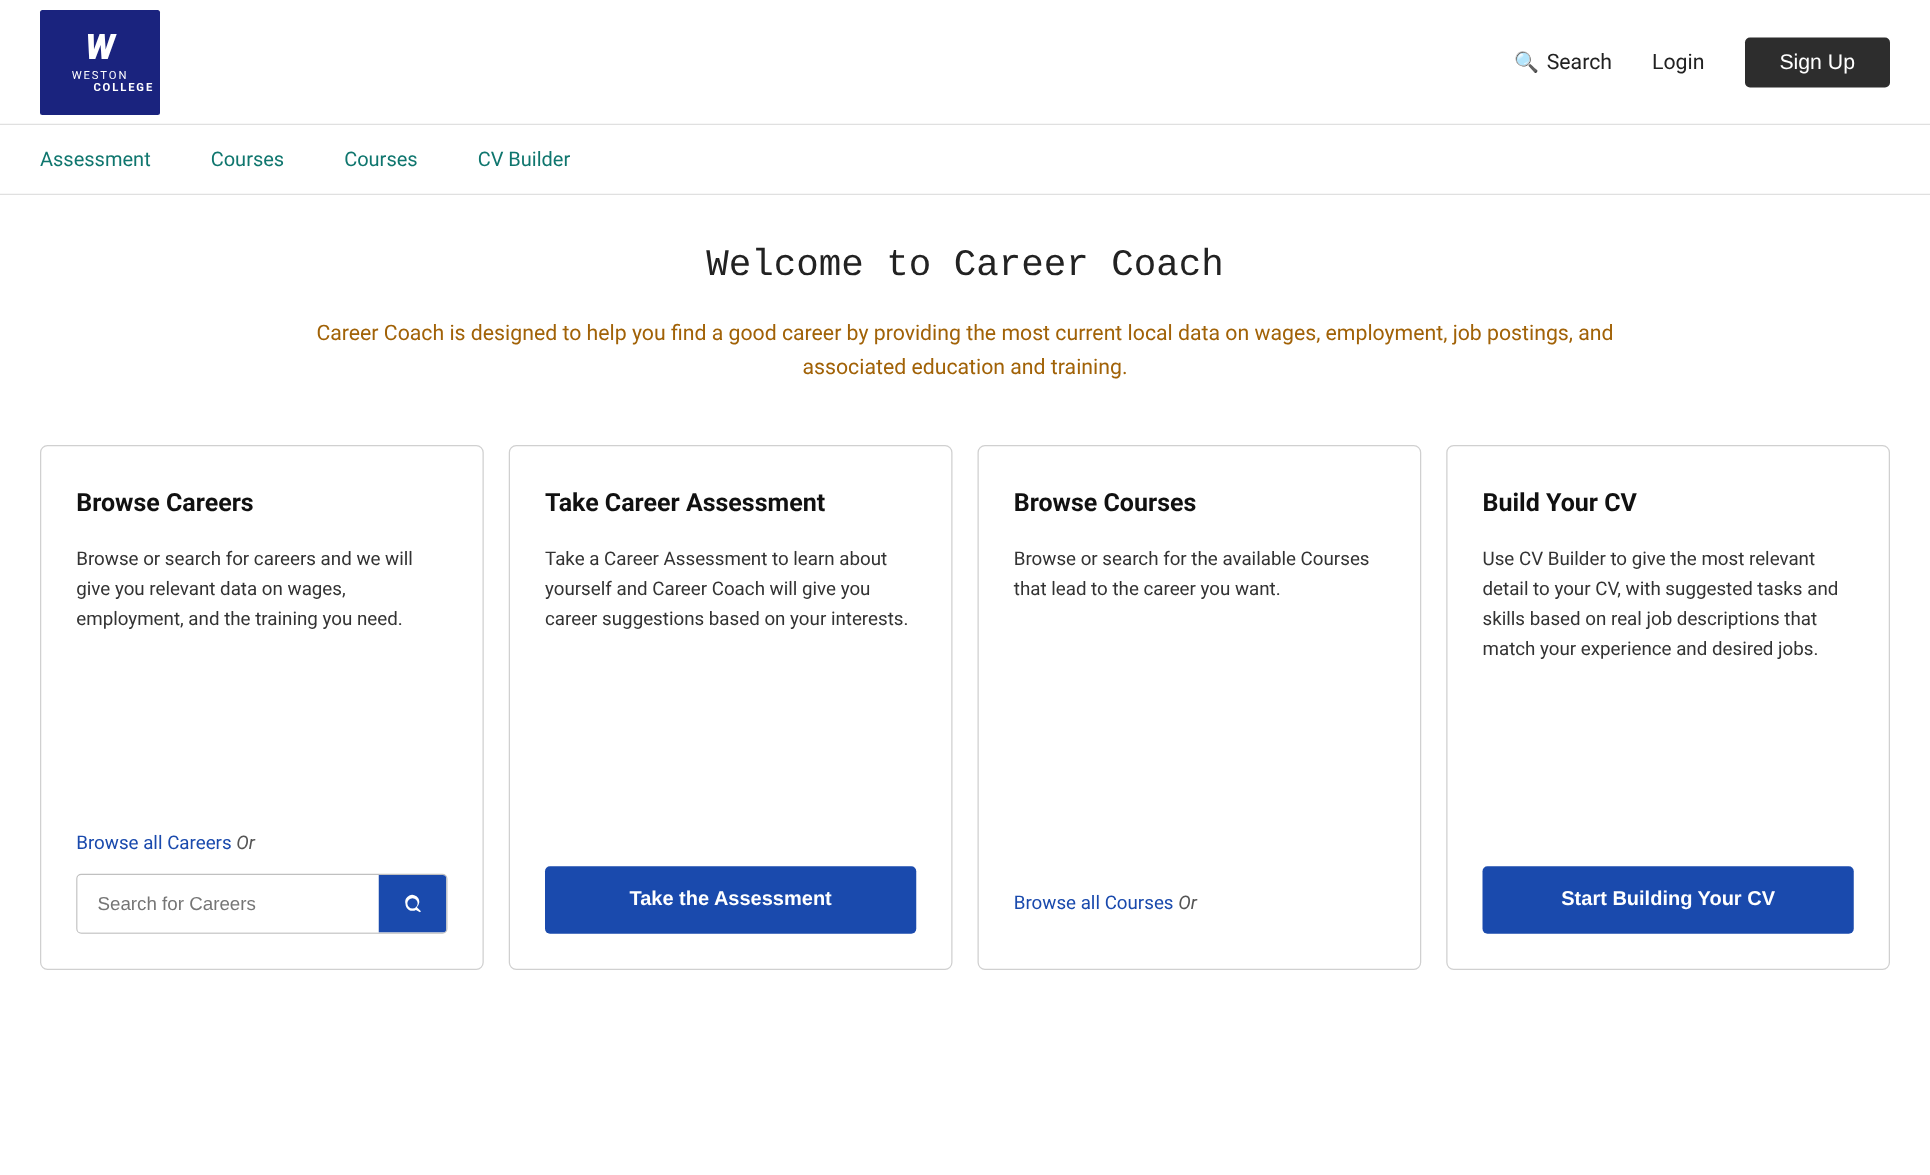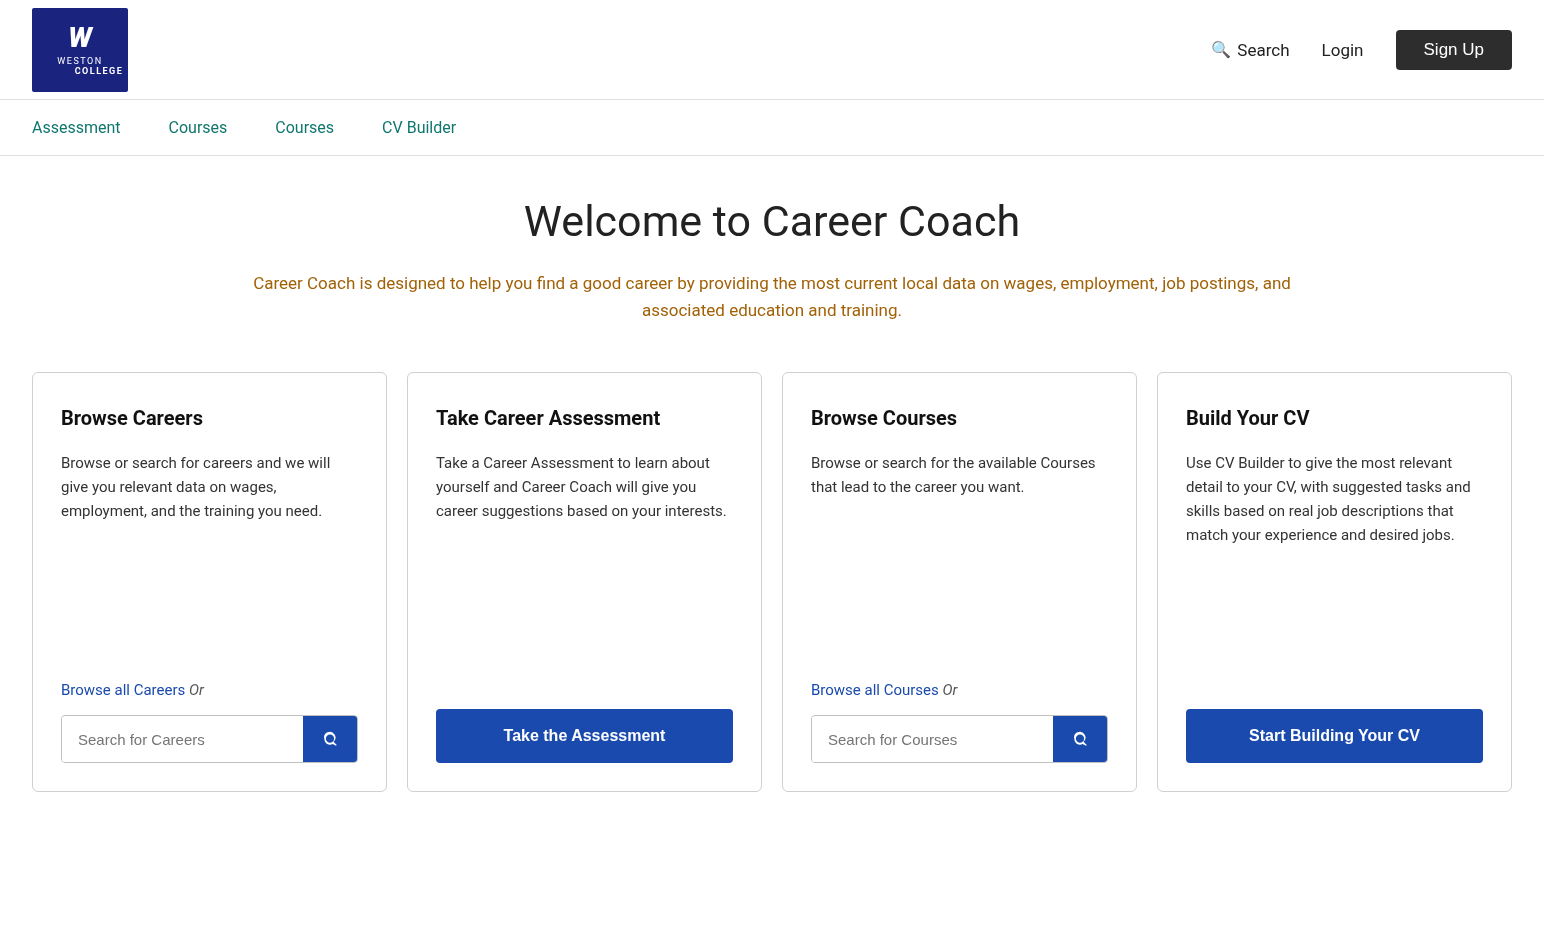--- a/index.html
+++ b/index.html
@@ -119,24 +119,25 @@
     .main {
       padding: 40px 32px 60px;
     }
 
     .hero {
       text-align: center;
       margin-bottom: 48px;
     }
 
     .hero-title {
-      font-size: 43px;
+      font-size: 30px;
       font-weight: 400;
       color: #222;
       margin-bottom: 24px;
+      font-family: Liberation Mono, monospace;
     }
 
     .hero-description {
       font-size: 17px;
       color: #a16207;
       line-height: 1.6;
       max-width: 1100px;
       margin: 0 auto;
     }
 
@@ -299,28 +300,20 @@
     </div>
 
     <div class="card">
       <div class="card-title">Browse Courses</div>
       <div class="card-description">Browse or search for the available Courses that lead to the career you want.</div>
       <div class="card-actions">
         <a class="browse-link">
           <span>Browse all Courses</span>
           <span class="or"> Or</span>
         </a>
-        <div class="search-box">
-          <input type="text" placeholder="Search for Courses" style="">
-          <button>
-            <svg viewBox="0 0 24 24" xmlns="http://www.w3.org/2000/svg">
-              <path d="M21 20l-4.35-4.35A7.5 7.5 0 1 0 4.5 12a7.5 7.5 0 0 0 11.15 6.65L20 21l1-1zm-9-3a5.5 5.5 0 1 1 0-11 5.5 5.5 0 0 1 0 11z"></path>
-            </svg>
-          </button>
-        </div>
       </div>
     </div>
 
     <div class="card">
       <div class="card-title">Build Your CV</div>
       <div class="card-description">Use CV Builder to give the most relevant detail to your CV, with suggested tasks and skills based on real job descriptions that match your experience and desired jobs.</div>
       <div class="card-actions">
         <button class="btn-primary">Start Building Your CV</button>
       </div>
     </div>

